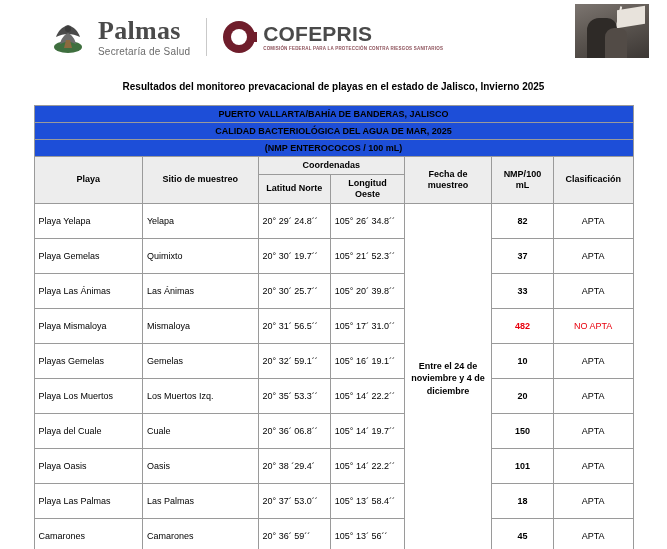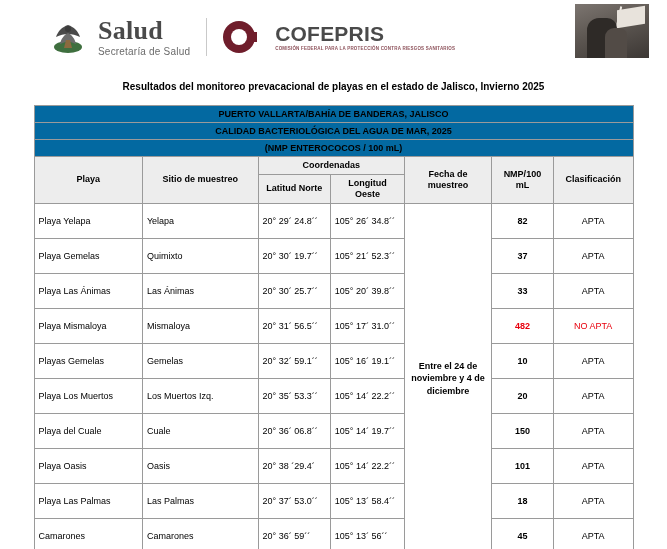--- a/index.html
+++ b/index.html
@@ -81,21 +81,21 @@
   .cofepris-mark::before {
     content: "";
     position: absolute;
     right: -2px;
     top: 11px;
     width: 12px;
     height: 10px;
     background: #6f1d2b;
   }
   .cofepris-text {
-    margin-left: 20px;
+    margin-left: 8px;
     line-height: 1;
   }
   .cofepris-name {
     font-size: 21px;
     font-weight: bold;
     color: #4a4a4a;
     letter-spacing: 0.2px;
   }
   .cofepris-tag {
     font-size: 4.5px;
@@ -171,21 +171,21 @@
     table-layout: fixed;
   }
   table.beach-table td,
   table.beach-table th {
     border: 1px solid #9a9a9a;
     font-size: 9px;
     padding: 3px 4px;
     vertical-align: middle;
   }
   .band {
-    background: #0369a1;
+    background: #1d4ed8;
     text-align: center;
     font-weight: bold;
     font-size: 9.5px;
     padding: 5px 4px;
   }
   .hdr {
     background: #ededed;
     text-align: center;
     font-weight: bold;
     font-size: 9px;
@@ -238,21 +238,21 @@
     <div class="eagle-seal">
       <svg width="44" height="40" viewBox="0 0 44 40" aria-hidden="true">
         <ellipse cx="22" cy="30" rx="14" ry="6" fill="#3f6f3f"></ellipse>
         <path d="M22 8 C16 10 12 14 10 20 C14 18 18 17 22 17 C26 17 30 18 34 20 C32 14 28 10 22 8 Z" fill="#4a4a4a"></path>
         <path d="M22 16 C18 18 15 22 14 27 L22 24 L30 27 C29 22 26 18 22 16 Z" fill="#6b6b6b"></path>
         <path d="M20 23 L24 23 L26 31 L18 31 Z" fill="#8c6a3f"></path>
         <circle cx="22" cy="12" r="3" fill="#3c3c3c"></circle>
       </svg>
     </div>
     <div class="salud-block">
-      <div class="salud-word">Salud</div>
+      <div class="salud-word">Palmas</div>
       <div class="salud-sub">Secretaría de Salud</div>
     </div>
     <div class="divider-v"></div>
     <div class="cofepris-block">
       <div class="cofepris-mark"></div>
       <div class="cofepris-text">
         <div class="cofepris-name">COFEPRIS</div>
         <div class="cofepris-tag">COMISIÓN FEDERAL PARA LA PROTECCIÓN CONTRA RIESGOS SANITARIOS</div>
       </div>
     </div>

